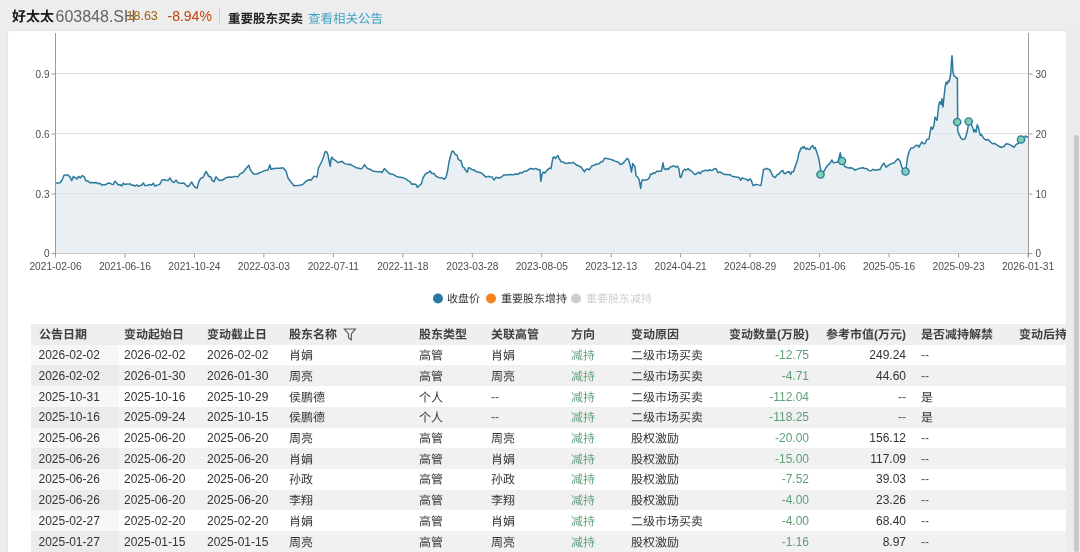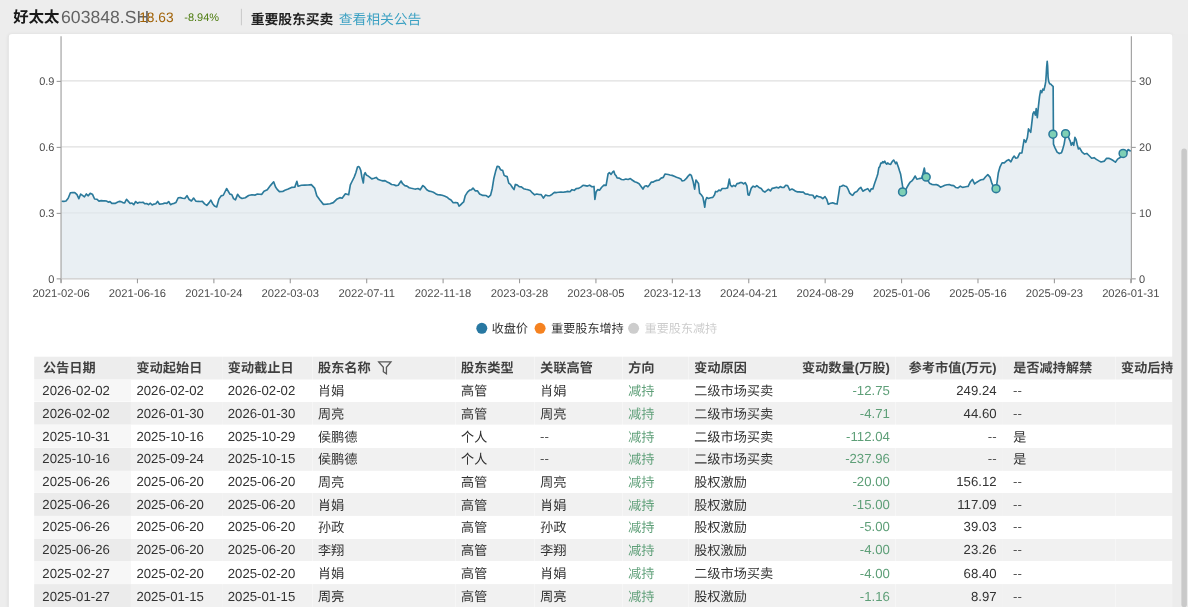--- a/index.html
+++ b/index.html
@@ -120,21 +120,21 @@
 <div id="hdr">
     <div style="position:absolute;left:12px;top:7.3px"><svg class="z" width="42" height="14.56" viewBox="0 -12.32 42 14.56" style="vertical-align:-2.24px;">
         <g fill="#1a1a1a">
           <use href="#g78" transform="translate(0,0) scale(0.014,-0.014)"></use>
           <use href="#g79" transform="translate(14,0) scale(0.014,-0.014)"></use>
           <use href="#g79" transform="translate(28,0) scale(0.014,-0.014)"></use>
         </g>
       </svg></div>
     <span class="ht" style="left:55.5px;color:#636363;font-size:16px">603848.SH</span>
     <span class="ht" style="left:126.5px;color:#a16207;font-size:12.5px">18.63</span>
-    <span class="ht" style="left:167.5px;color:#4d7c0f;font-size:10px">-8.94%</span>
+    <span class="ht" style="left:167.5px;color:#c2410c;font-size:14px">-8.94%</span>
     <div style="position:absolute;left:219px;top:8px;width:1px;height:15px;background:#ccc"></div>
     <div style="position:absolute;left:227.5px;top:8.7px"><svg class="z" width="75" height="13" viewBox="0 -11 75 13" style="vertical-align:-2px;">
         <g fill="#222">
           <use href="#g80" transform="translate(0,0) scale(0.0125,-0.0125)"></use>
           <use href="#g81" transform="translate(12.5,0) scale(0.0125,-0.0125)"></use>
           <use href="#g20" transform="translate(25,0) scale(0.0125,-0.0125)"></use>
           <use href="#g21" transform="translate(37.5,0) scale(0.0125,-0.0125)"></use>
           <use href="#g82" transform="translate(50,0) scale(0.0125,-0.0125)"></use>
           <use href="#g83" transform="translate(62.5,0) scale(0.0125,-0.0125)"></use>
         </g>
@@ -530,21 +530,21 @@
           <td><svg class="z" width="72" height="12.48" viewBox="0 -10.56 72 12.48" style="vertical-align:-1.92px;">
               <g fill="#333">
                 <use href="#g57" transform="translate(0,0) scale(0.012,-0.012)"></use>
                 <use href="#g58" transform="translate(12,0) scale(0.012,-0.012)"></use>
                 <use href="#g59" transform="translate(24,0) scale(0.012,-0.012)"></use>
                 <use href="#g60" transform="translate(36,0) scale(0.012,-0.012)"></use>
                 <use href="#g61" transform="translate(48,0) scale(0.012,-0.012)"></use>
                 <use href="#g62" transform="translate(60,0) scale(0.012,-0.012)"></use>
               </g>
             </svg></td>
-          <td class="r"><span style="color:#5e9f78">-237.96</span></td>
+          <td class="r"><span style="color:#5e9f78">-118.25</span></td>
           <td class="r"><span style="color:#555">--</span></td>
           <td class="c11"><svg class="z" width="12" height="12.48" viewBox="0 -10.56 12 12.48" style="vertical-align:-1.92px;">
               <g fill="#333">
                 <use href="#g70" transform="translate(0,0) scale(0.012,-0.012)"></use>
               </g>
             </svg></td>
           <td></td>
         </tr>
         <tr class="o">
           <td>2025-06-26</td>
@@ -657,21 +657,21 @@
               </g>
             </svg></td>
           <td><svg class="z" width="48" height="12.48" viewBox="0 -10.56 48 12.48" style="vertical-align:-1.92px;">
               <g fill="#333">
                 <use href="#g5" transform="translate(0,0) scale(0.012,-0.012)"></use>
                 <use href="#g71" transform="translate(12,0) scale(0.012,-0.012)"></use>
                 <use href="#g72" transform="translate(24,0) scale(0.012,-0.012)"></use>
                 <use href="#g73" transform="translate(36,0) scale(0.012,-0.012)"></use>
               </g>
             </svg></td>
-          <td class="r"><span style="color:#5e9f78">-5.00</span></td>
+          <td class="r"><span style="color:#5e9f78">-7.52</span></td>
           <td class="r">39.03</td>
           <td class="c11"><span style="color:#555">--</span></td>
           <td></td>
         </tr>
         <tr class="e">
           <td>2025-06-26</td>
           <td>2025-06-20</td>
           <td>2025-06-20</td>
           <td><svg class="z" width="24" height="12.48" viewBox="0 -10.56 24 12.48" style="vertical-align:-1.92px;">
               <g fill="#333">

